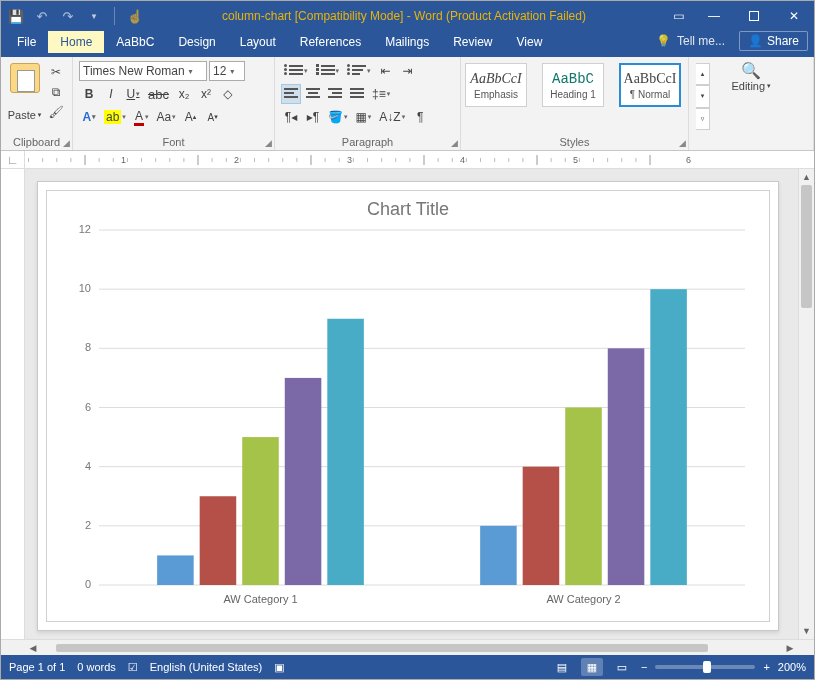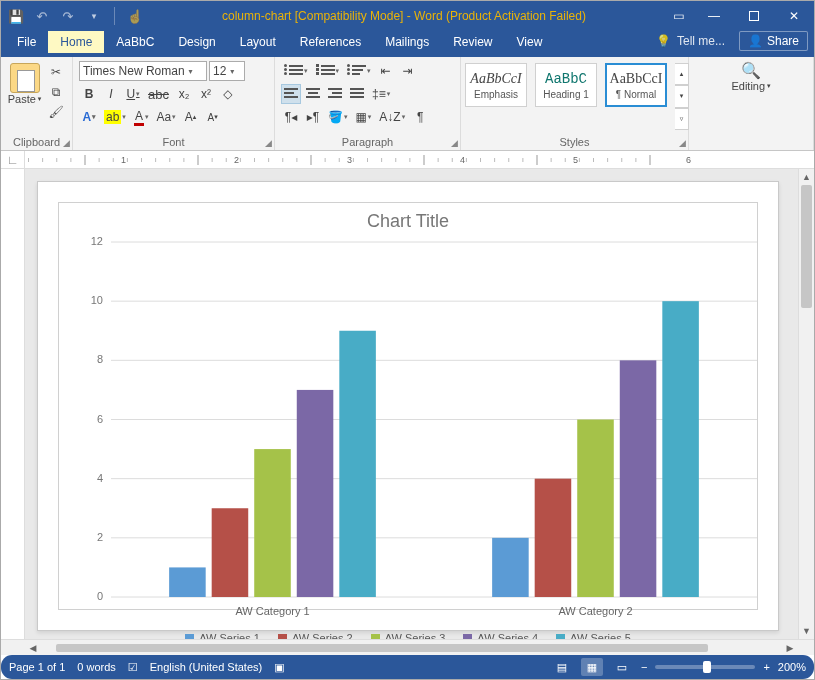--- a/index.html
+++ b/index.html
@@ -31,62 +31,62 @@
   .hrow { display:flex; gap:2px; align-items:center; }
   .btn { min-width:20px; height:20px; display:flex; align-items:center; justify-content:center; border:1px solid transparent; background:transparent; font-size:12px; cursor:pointer; padding:0 2px;}
   .btn.small { width:18px; height:18px;}
   .btn.dd::after { content:"▾"; font-size:7px; margin-left:1px; color:#666;}
   .btn.active-bg { background:#cfe0ec; border-color:#a7c8df; }
   .combo { height:20px; border:1px solid #ababab; background:#fff; display:flex; align-items:center; padding:0 3px; font-size:12px;}
   .combo::after { content:"▾"; font-size:8px; margin-left:4px; color:#666;}
   .paste-col { display:flex; flex-direction:column; align-items:center; width:42px; }
   .paste-icon { width:30px; height:30px; background:#fbd886; border:1px solid #c7a65a; border-radius:3px; position:relative; margin-top:2px;}
   .paste-icon::after { content:""; position:absolute; left:6px; top:6px; width:16px; height:20px; background:#fff; border:1px solid #999;}
-  .paste-label { font-size:11px; margin-top:0px; display:flex; align-items:center; gap:2px;}
+  .paste-label { font-size:11px; margin-top:16px; display:flex; align-items:center; gap:2px;}
   .paste-label::after{content:"▾"; font-size:7px;}
   .style-box { width:62px; height:44px; border:1px solid #d0d0d0; background:#fff; display:flex; flex-direction:column; align-items:center; justify-content:center; font-size:10px; cursor:pointer; }
   .style-box.sel { border:1px solid #2a8dd4; box-shadow:0 0 0 1px #2a8dd4 inset;}
   .style-box .sample { font-size:14px; font-family:"Times New Roman",serif; }
   .style-box .sample.blue { color:#0f766e; font-family:Liberation Mono, monospace;}
   .style-box .lbl { font-size:10px; color:#555; margin-top:2px;}
-  .style-gallery { display:flex; gap:8px;}
+  .style-gallery { display:flex; gap:15px;}
   .style-more { width:14px; display:flex; flex-direction:column;}
   .style-more div{ flex:1; border:1px solid #d0d0d0; border-left:0; font-size:7px; display:flex; align-items:center; justify-content:center; background:#fff;}
   .editing-col { display:flex; flex-direction:column; align-items:center; width:50px; justify-content:center;}
   .editing-icon { font-size:16px; }
   
   .ruler-area { display:flex; height:18px; background:#fff; border-bottom:1px solid #ddd;}
   .ruler-corner { width:24px; border-right:1px solid #ddd; display:flex; align-items:center; justify-content:center; color:#888;}
   .ruler { flex:1; background:#fff; font-size:9px; color:#666; position:relative; overflow:hidden;}
   .ruler svg { width:100%; height:18px;}
   
   .docarea { flex:1; display:flex; background:#f9f9f9; overflow:hidden; }
   .vruler { width:24px; background:#fff; border-right:1px solid #ddd; }
   .page-scroll { flex:1; background:#e9e9e9; overflow:auto; padding:12px 12px 0 12px; position:relative;}
-  .page { width:742px; height:450px; background:#fff; border:1px solid #c9c9c9; box-shadow:0 2px 4px rgba(0,0,0,0.1); padding:20px;}
+  .page { width:742px; height:450px; background:#fff; border:1px solid #c9c9c9; box-shadow:0 2px 4px rgba(0,0,0,0.1); padding:8px;}
   .chart-box { width:100%; height:100%; border:1px solid #d0d0d0; padding:8px 14px 4px 14px; display:flex; flex-direction:column;}
   .chart-title { text-align:center; font-size:18px; color:#777; margin-bottom:4px;}
   .chart-plot { flex:1; position:relative; }
   .chart-legend { display:flex; justify-content:center; gap:18px; font-size:11px; color:#555; padding-top:6px;}
   .lg-item { display:flex; align-items:center; gap:5px;}
   .lg-sw { width:9px; height:9px;}
   
   .vscroll { width:16px; background:#f1f1f1; border-left:1px solid #ddd; display:flex; flex-direction:column;}
   .vscroll .arrow { height:16px; display:flex; align-items:center; justify-content:center; font-size:9px; color:#666;}
   .vscroll .track { flex:1; background:#f1f1f1; position:relative;}
   .vscroll .thumb { position:absolute; top:0; height:28%; left:2px; right:2px; background:#c6c6c6; border-radius:2px;}
   .hscroll-row { height:16px; background:#f1f1f1; border-top:1px solid #ddd; display:flex;}
   .hscroll-row .spacer { width:24px; }
   .hscroll-track { flex:1; position:relative; display:flex; align-items:center;}
   .hscroll-track .arrow{ width:16px; text-align:center; font-size:9px; color:#666;}
   .hscroll-track .bar { flex:1; height:10px; background:#f1f1f1; position:relative;}
   .hscroll-track .thumb{ position:absolute; left:2%; width:88%; top:1px; bottom:1px; background:#c6c6c6; border-radius:2px;}
   .hscroll-row .corner{ width:16px;}
   
-  .statusbar { height:24px; background:#2b579a; color:#fff; display:flex; align-items:center; font-size:11px; padding:0 8px; gap:12px;border-radius:11px;}
+  .statusbar { height:24px; background:#2b579a; color:#fff; display:flex; align-items:center; font-size:11px; padding:0 8px; gap:12px;}
   .status-right { margin-left:auto; display:flex; align-items:center; gap:8px;}
   .viewbtn { width:22px; height:18px; display:flex; align-items:center; justify-content:center; border-radius:2px;}
   .viewbtn.active { background:rgba(255,255,255,0.25);}
   .zoom-slider { width:100px; height:4px; background:rgba(255,255,255,0.3); position:relative; border-radius:2px;}
   .zoom-slider .knob { position:absolute; left:48%; top:-4px; width:8px; height:12px; background:#fff; border-radius:2px;}
   .bullet-list{ width:14px; height:12px;}
   .bullet-list span{ display:block; width:100%; height:2px; background:#555; margin-bottom:2px; position:relative;}
   .bullet-list span::before{content:""; width:3px;height:3px; background:#555; position:absolute; left:-5px; top:-1px; border-radius:50%;}
   .num-list span::before{border-radius:0;}
   .just-lines{ width:14px; height:12px;}
@@ -383,27 +383,20 @@
                 <rect x="223.772" y="153.91666666666666" width="36.544" height="207.08333333333334" fill="#7b68a6"></rect>
                 <rect x="266.316" y="94.75" width="36.544" height="266.25" fill="#48acc6"></rect>
                 <text x="199.5" y="379" font-size="11" fill="#666" text-anchor="middle">AW Category 1</text>
                 <rect x="419.14" y="301.8333333333333" width="36.544" height="59.166666666666686" fill="#5b9bd5"></rect>
                 <rect x="461.68399999999997" y="242.66666666666669" width="36.544" height="118.33333333333331" fill="#b55048"></rect>
                 <rect x="504.22799999999995" y="183.5" width="36.544" height="177.5" fill="#a5c249"></rect>
                 <rect x="546.7719999999999" y="124.33333333333334" width="36.544" height="236.66666666666666" fill="#7b68a6"></rect>
                 <rect x="589.316" y="65.16666666666663" width="36.544" height="295.83333333333337" fill="#48acc6"></rect>
                 <text x="522.5" y="379" font-size="11" fill="#666" text-anchor="middle">AW Category 2</text>
               </svg></div>
-          <div class="chart-legend" id="chartLegend">
-              <span class="lg-item"><span class="lg-sw" style="background:#5b9bd5"></span>AW Series 1</span>
-              <span class="lg-item"><span class="lg-sw" style="background:#b55048"></span>AW Series 2</span>
-              <span class="lg-item"><span class="lg-sw" style="background:#a5c249"></span>AW Series 3</span>
-              <span class="lg-item"><span class="lg-sw" style="background:#7b68a6"></span>AW Series 4</span>
-              <span class="lg-item"><span class="lg-sw" style="background:#48acc6"></span>AW Series 5</span>
-            </div>
         </div>
       </div>
     </div>
     <div class="vscroll">
       <div class="arrow">▲</div>
       <div class="track">
           <div class="thumb"></div>
         </div>
       <div class="arrow">▼</div>
     </div>

